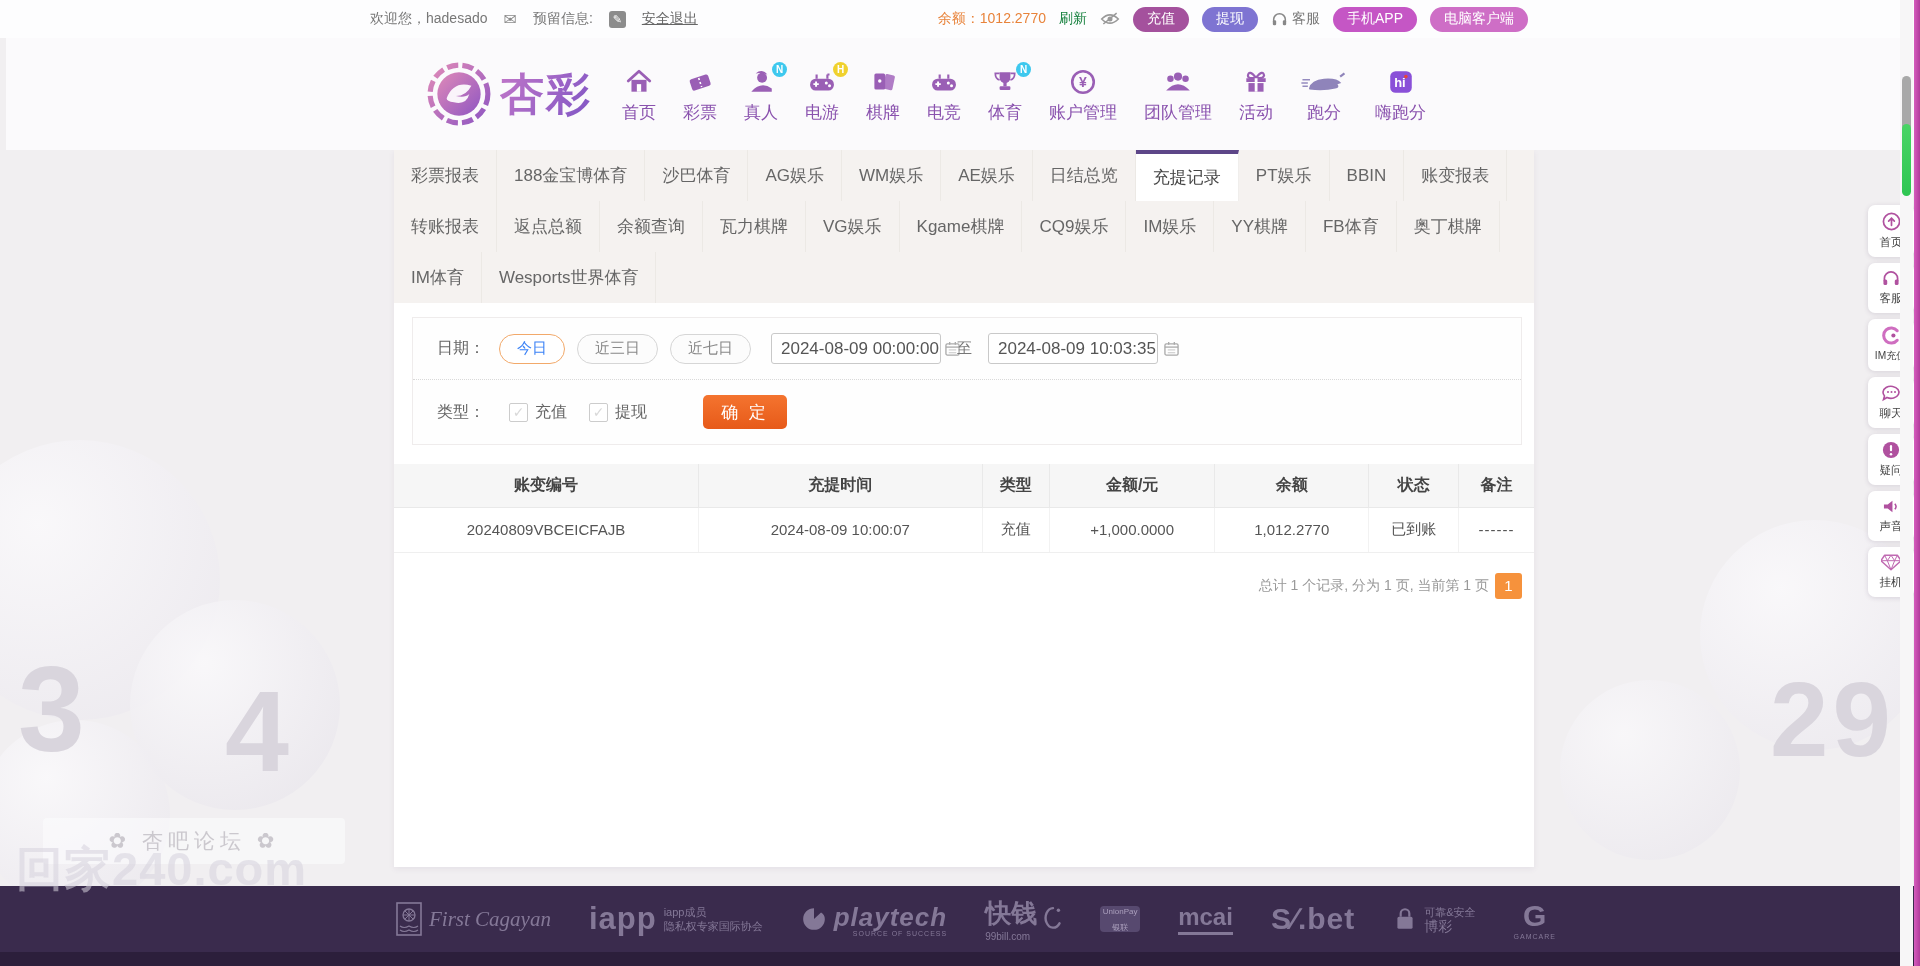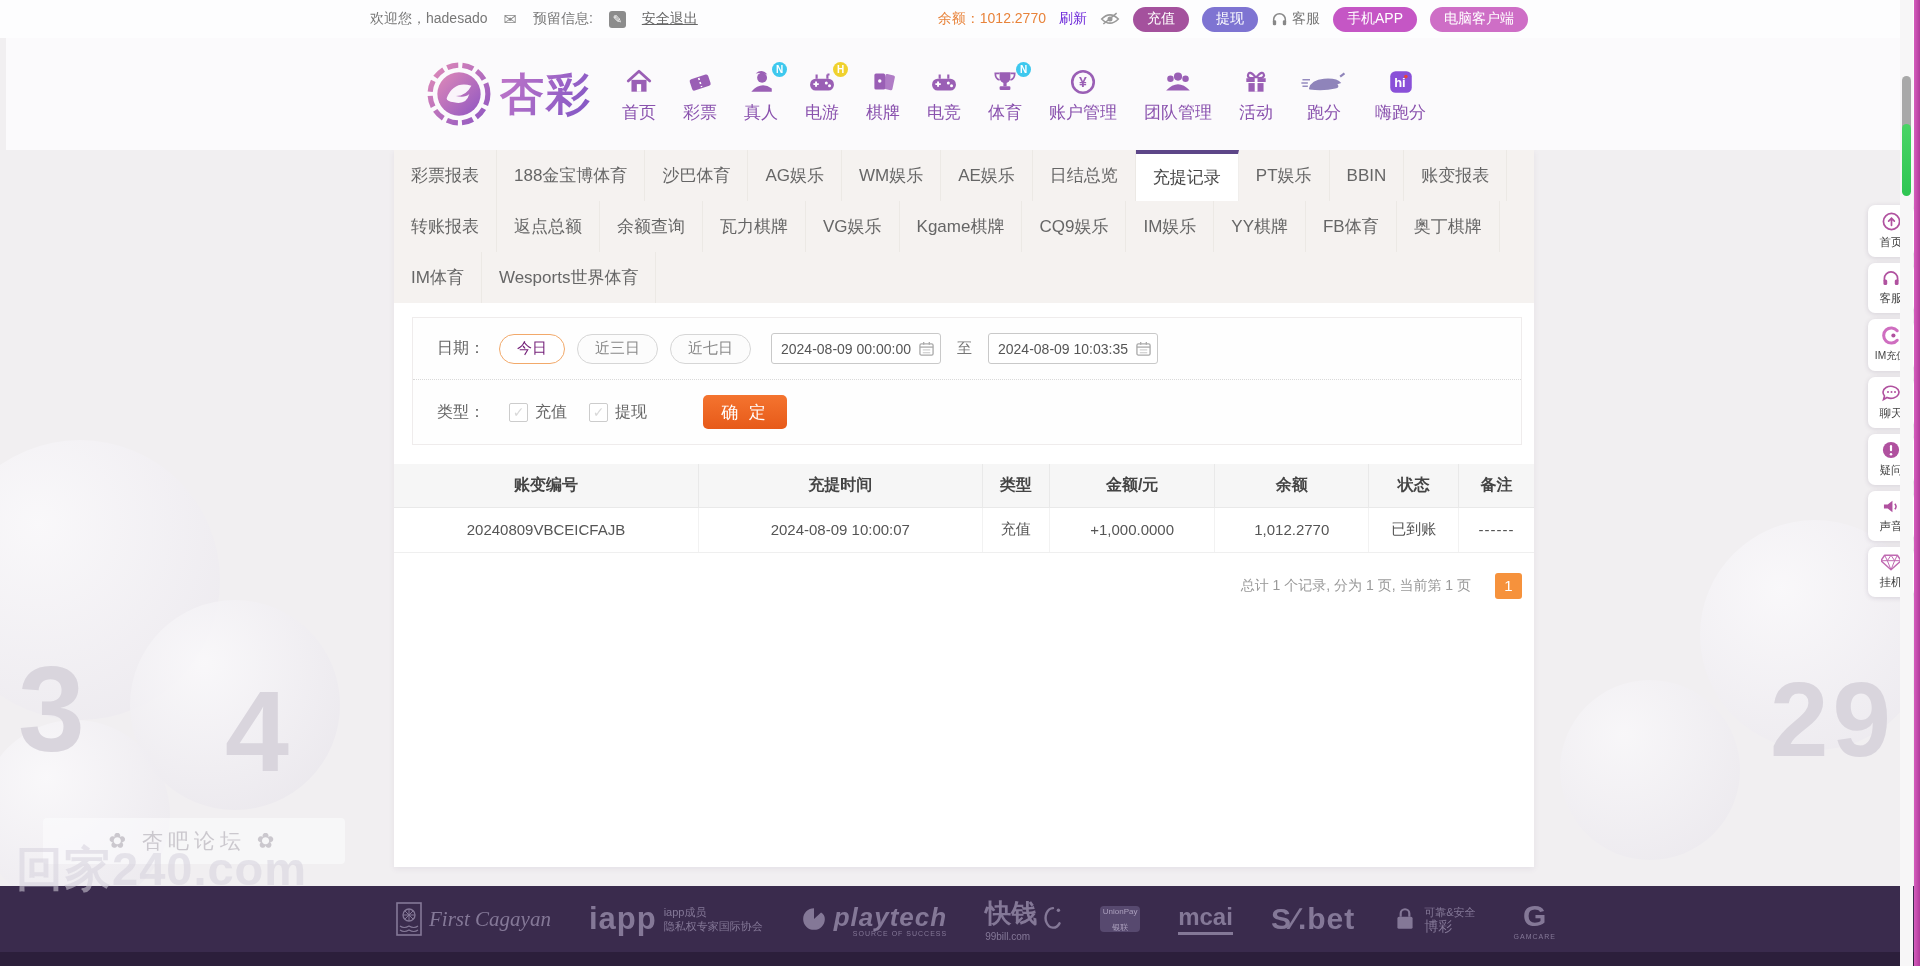--- a/index.html
+++ b/index.html
@@ -57,24 +57,24 @@
 
   
   .filter { margin:14px 12px 0 18px; border:1px solid #efecec; background:#fefefe; display:flex; }
   .filter-left { width:76px; border-right:1px solid #efecec; padding:14px 0 10px 14px; }
   .filter-left .search-lb { font-size:16px; color:#9a9a9a; margin-top:4px; }
   .filter-right { flex:1; }
   .frow { display:flex; align-items:center; padding:15px 0 15px 24px; gap:12px; }
   .frow1 { border-bottom:1px dotted #d9d9d9; }
   .flabel { font-size:16px; color:#666; margin-right:2px; }
   .pill { height:30px; padding:0 17px; border-radius:16px; border:1px solid #d6d6d6; background:#fcfcfc; color:#888; font-size:15px; display:flex; align-items:center; cursor:pointer; }
-  .pill.active { border-color:#f2a96a; color:#701a75; background:#fff; }
+  .pill.active { border-color:#f2a96a; color:#3b82f6; background:#fff; }
   .date-box { width:170px; height:31px; border:1px solid #c9c9c9; border-radius:3px; background:#fff; display:flex; align-items:center; padding:0 6px 0 9px; gap:6px; margin-left:8px; cursor:text; }
   .date-box:first-of-type { margin-left:22px; }
-  .date-val { font-size:14px; color:#555; flex:1; white-space:nowrap; }
+  .date-val { font-size:17px; color:#555; flex:1; white-space:nowrap; }
   .to-lb { font-size:15px; color:#777; margin:0 4px; }
   .chk-group { display:flex; align-items:center; gap:7px; margin-left:10px; cursor:pointer; }
   .chk { width:19px; height:19px; border:1px solid #ccc; border-radius:2px; background:#fff; color:#d9d9d9; font-size:14px; font-weight:bold; display:flex; align-items:center; justify-content:center; }
   .chk-lb { font-size:16px; color:#666; }
   .submit-btn { width:84px; height:34px; margin-left:44px; border:none; border-radius:5px; background:linear-gradient(#f4742f,#e75a19); color:#fff; font-size:17px; letter-spacing:3px; cursor:pointer; font-family:inherit; }
 
   
   .rtable { width:100%; margin-top:19px; border-collapse:collapse; }
   .rtable th { background:#f6f6f6; height:43px; font-size:16px; color:#444; font-weight:bold; border-right:1px solid #e9e9e9; border-bottom:1px solid #e9e9e9; }
   .rtable th:last-child { border-right:none; }
@@ -82,21 +82,21 @@
   .rtable td:last-child { border-right:none; }
   .rtable th:nth-child(1){width:26.7%;} .rtable th:nth-child(2){width:24.9%;}
   .rtable th:nth-child(3){width:5.9%;}  .rtable th:nth-child(4){width:14.5%;}
   .rtable th:nth-child(5){width:13.5%;} .rtable th:nth-child(6){width:7.9%;}
   .rtable th:nth-child(7){width:6.6%;}
   .amount { color:#e02424; }
   .status-ok { color:#4e9e4e; }
   .note { color:#888; letter-spacing:1px; }
 
   
-  .pager { display:flex; align-items:center; justify-content:flex-end; gap:24px; margin:20px 12px 0 0; }
+  .pager { display:flex; align-items:center; justify-content:flex-end; gap:6px; margin:20px 12px 0 0; }
   .pager-sum { font-size:14px; color:#999; }
   .page-box { min-width:27px; height:26px; background:#f6923c; border-radius:3px; color:#fff; font-size:15px; display:flex; align-items:center; justify-content:center; cursor:pointer; padding:0 6px; }
 
   
   .floatbar { position:absolute; right:6px; top:205px; width:46px; z-index:10; display:flex; flex-direction:column; gap:6px; }
   .float-item { background:#fff; border-radius:7px; box-shadow:0 1px 5px rgba(60,40,80,.15); padding:7px 0 6px; display:flex; flex-direction:column; align-items:center; gap:3px; cursor:pointer; }
   .float-item .fl-lb { font-size:12px; color:#444; transform:scale(.96); white-space:nowrap; }
 
   
   .wm-banner { position:absolute; left:43px; top:818px; width:302px; height:46px; background:rgba(252,252,253,.6); border-radius:4px; z-index:6;
@@ -147,21 +147,21 @@
         <span>欢迎您，hadesado</span>
         <span class="env-icon">✉</span>
         <span>预留信息:</span>
         <span class="edit-icon">✎</span>
         <span class="tb-link">安全退出</span>
       </div>
       <div class="tb-right">
         <span>
           <span class="balance-lb">余额：</span><span class="balance-val">1012.2770</span>
         </span>
-        <span style="color:#6d28d9;cursor:pointer;">刷新</span>
+        <span style="color:#15803d;cursor:pointer;">刷新</span>
         <span style="display:flex;">
           <svg width="20" height="16" viewBox="0 0 24 18">
               <path d="M2 9 q10 -10 20 0 q-10 10 -20 0 z" fill="none" stroke="#999" stroke-width="1.8"></path>
               <circle cx="12" cy="9" r="3" fill="#999"></circle>
               <line x1="4" y1="15" x2="20" y2="2" stroke="#999" stroke-width="1.8"></line>
             </svg>
         </span>
         <div class="tb-btn btn-deposit">充值</div>
         <div class="tb-btn btn-withdraw">提现</div>
         <div class="svc">

